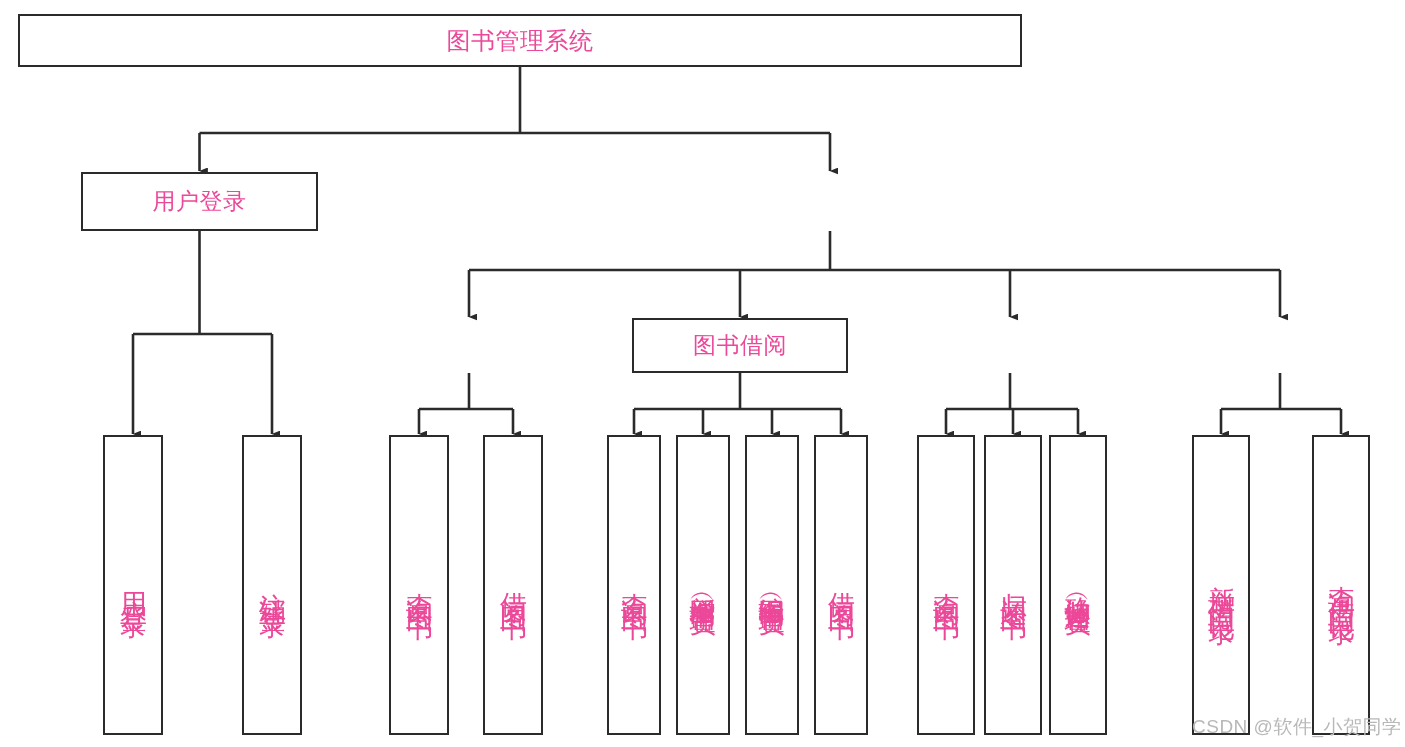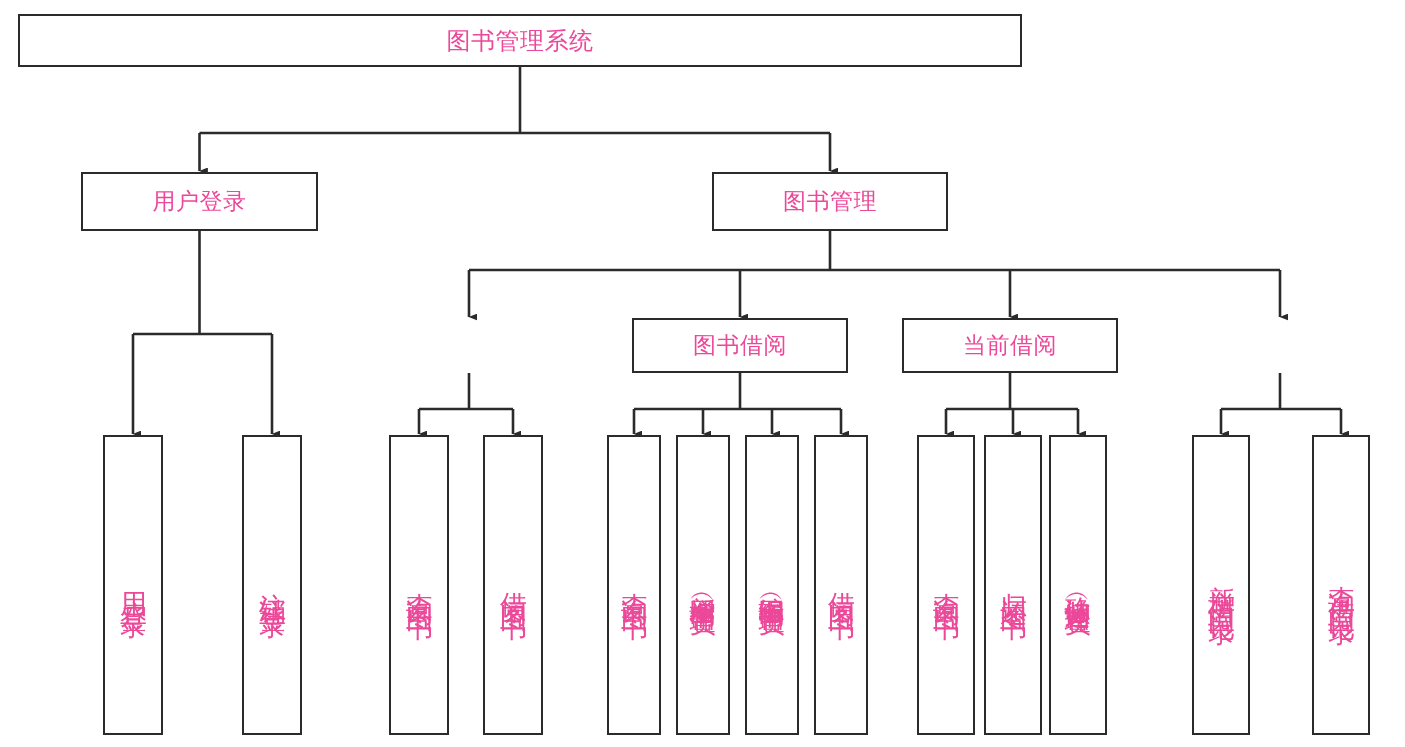--- a/index.html
+++ b/index.html
@@ -118,29 +118,23 @@
       </g>
   </svg>
 
   <div class="node root horiz" id="node-root" style="left: 18px; top: 14px; width: 1004px; height: 53px;">
     <span class="label">图书管理系统</span>
   </div>
 
   <div class="node horiz" id="node-l2-0" style="left: 81px; top: 172px; width: 237px; height: 59px;">
     <span class="label">用户登录</span>
   </div>
-  <div class="node horiz" id="node-l2-1" style="left: 712px; top: 172px; width: 236px; height: 59px;">
-    <span class="label">图书管理</span>
-  </div>
 
   <div class="node horiz" id="node-l3-1" style="left: 632px; top: 318px; width: 216px; height: 55px;">
     <span class="label">图书借阅</span>
-  </div>
-  <div class="node horiz" id="node-l3-2" style="left: 902px; top: 318px; width: 216px; height: 55px;">
-    <span class="label">当前借阅</span>
   </div>
 
   <div class="node vert" id="node-leaf-0" style="left: 103px; top: 435px; width: 60px; height: 300px;">
     <span class="label">用户登录</span>
   </div>
   <div class="node vert" id="node-leaf-1" style="left: 242px; top: 435px; width: 60px; height: 300px;">
     <span class="label">注销登录</span>
   </div>
   <div class="node vert" id="node-leaf-2" style="left: 389px; top: 435px; width: 60px; height: 300px;">
     <span class="label">查询图书</span>
@@ -169,13 +163,14 @@
   <div class="node vert tight" id="node-leaf-10" style="left: 1049px; top: 435px; width: 58px; height: 300px;">
     <span class="label">确认归还（管理员）</span>
   </div>
   <div class="node vert" id="node-leaf-11" style="left: 1192px; top: 435px; width: 58px; height: 300px;">
     <span class="label">新增借阅记录</span>
   </div>
   <div class="node vert" id="node-leaf-12" style="left: 1312px; top: 435px; width: 58px; height: 300px;">
     <span class="label">查询借阅记录</span>
   </div>
 
+  <div class="watermark" id="watermark" style="left: 1192px; top: 714px;">CSDN @软件_小贺同学</div>
 </div>
 
 </body></html>

